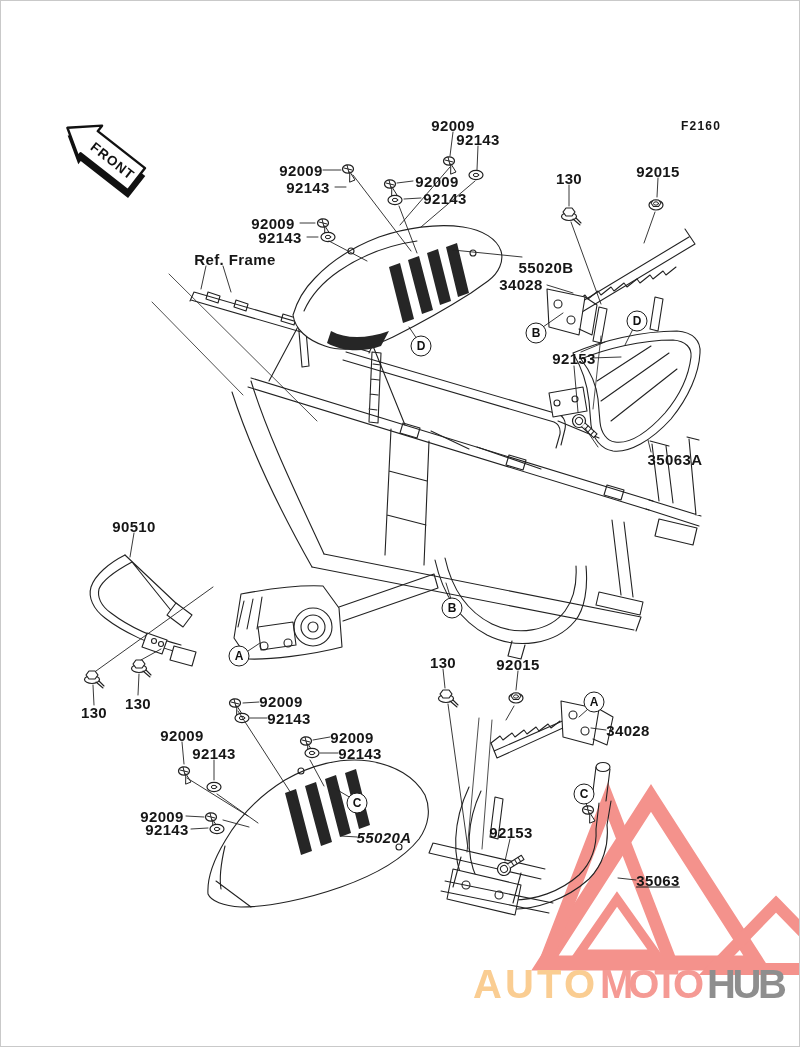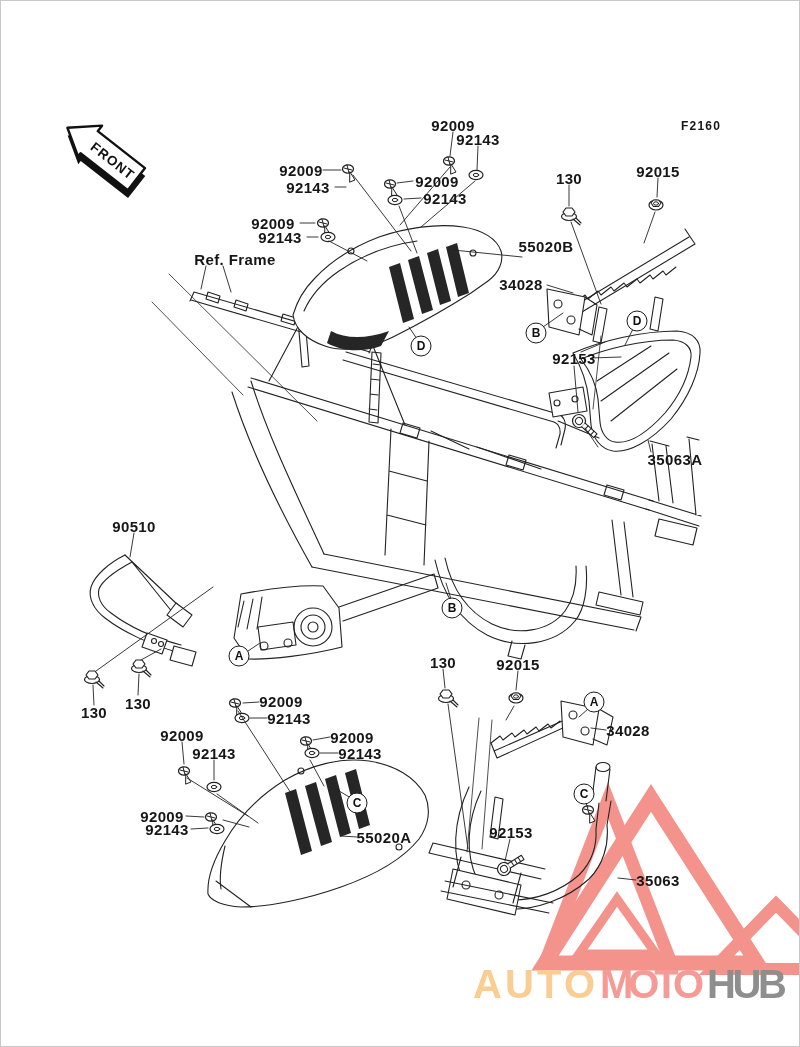--- a/index.html
+++ b/index.html
@@ -246,41 +246,41 @@
       <div class="plabel" style="left: 477px; top: 138px;">92143</div>
       <div class="plabel" style="left: 300px; top: 169px;">92009</div>
       <div class="plabel" style="left: 307px; top: 186px;">92143</div>
       <div class="plabel" style="left: 436px; top: 180px;">92009</div>
       <div class="plabel" style="left: 444px; top: 197px;">92143</div>
       <div class="plabel" style="left: 272px; top: 222px;">92009</div>
       <div class="plabel" style="left: 279px; top: 236px;">92143</div>
       <div class="plabel" style="left: 234px; top: 258px;">Ref. Frame</div>
       <div class="plabel" style="left: 568px; top: 177px;">130</div>
       <div class="plabel" style="left: 657px; top: 170px;">92015</div>
-      <div class="plabel" style="left: 545px; top: 245px; text-align: center;">55020B</div>
+      <div class="plabel" style="left: 545px; top: 266px; text-align: center;">55020B</div>
       <div class="plabel" style="left: 520px; top: 283px;">34028</div>
       <div class="plabel" style="left: 573px; top: 357px;">92153</div>
       <div class="plabel" style="left: 674px; top: 458px;">35063A</div>
       <div class="plabel" style="left: 133px; top: 525px;">90510</div>
       <div class="plabel" style="left: 93px; top: 711px;">130</div>
       <div class="plabel" style="left: 137px; top: 702px;">130</div>
       <div class="plabel" style="left: 280px; top: 700px;">92009</div>
       <div class="plabel" style="left: 288px; top: 717px;">92143</div>
       <div class="plabel" style="left: 181px; top: 734px;">92009</div>
       <div class="plabel" style="left: 213px; top: 752px;">92143</div>
       <div class="plabel" style="left: 351px; top: 736px;">92009</div>
       <div class="plabel" style="left: 359px; top: 752px;">92143</div>
       <div class="plabel" style="left: 161px; top: 815px;">92009</div>
       <div class="plabel" style="left: 166px; top: 828px;">92143</div>
-      <div class="plabel" style="left: 383px; top: 836px;">55020A</div>
+      <div class="plabel" style="left: 383px; top: 836px; font-style: italic;">55020A</div>
       <div class="plabel" style="left: 442px; top: 661px;">130</div>
       <div class="plabel" style="left: 517px; top: 663px;">92015</div>
       <div class="plabel" style="left: 627px; top: 729px;">34028</div>
       <div class="plabel" style="left: 510px; top: 831px;">92153</div>
-      <div class="plabel" style="left: 657px; top: 879px;">35063</div>
+      <div class="plabel" style="left: 657px; top: 879px; text-decoration: underline;">35063</div>
     </div>
 
   <div>
       <div class="callout" style="left: 238px; top: 655px;">A</div>
       <div class="callout" style="left: 593px; top: 701px;">A</div>
       <div class="callout" style="left: 535px; top: 332px;">B</div>
       <div class="callout" style="left: 451px; top: 607px;">B</div>
       <div class="callout" style="left: 356px; top: 802px;">C</div>
       <div class="callout" style="left: 583px; top: 793px;">C</div>
       <div class="callout" style="left: 420px; top: 345px;">D</div>

